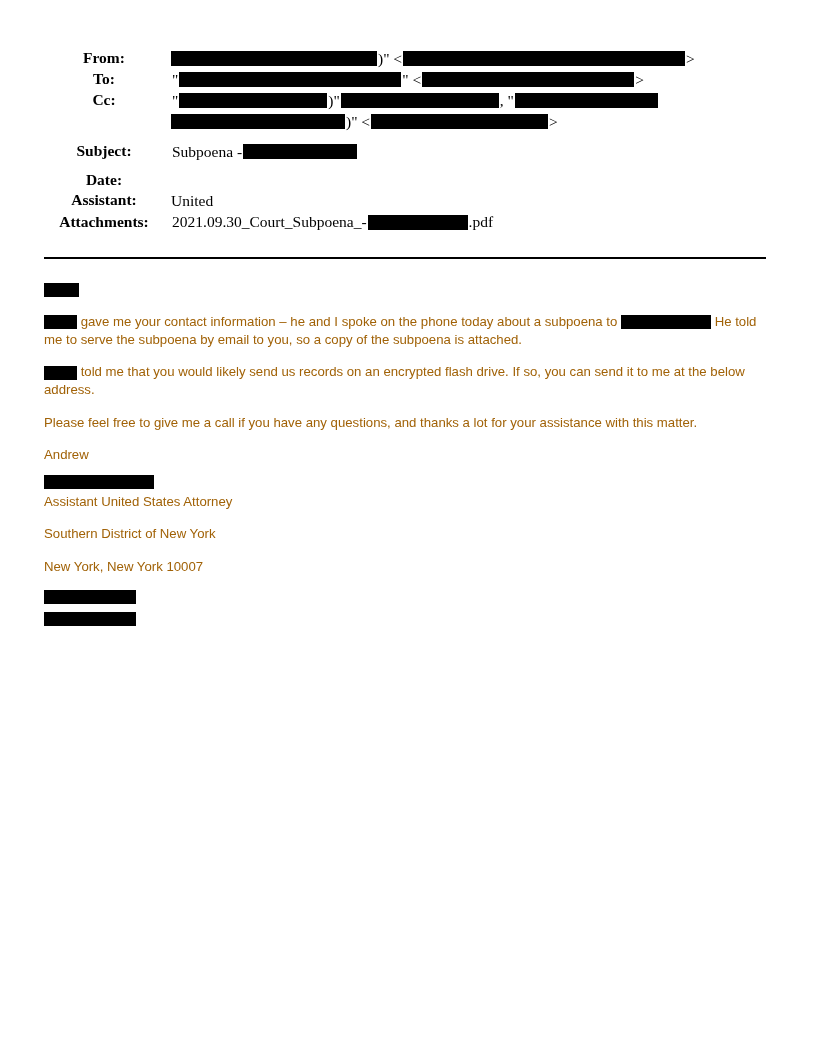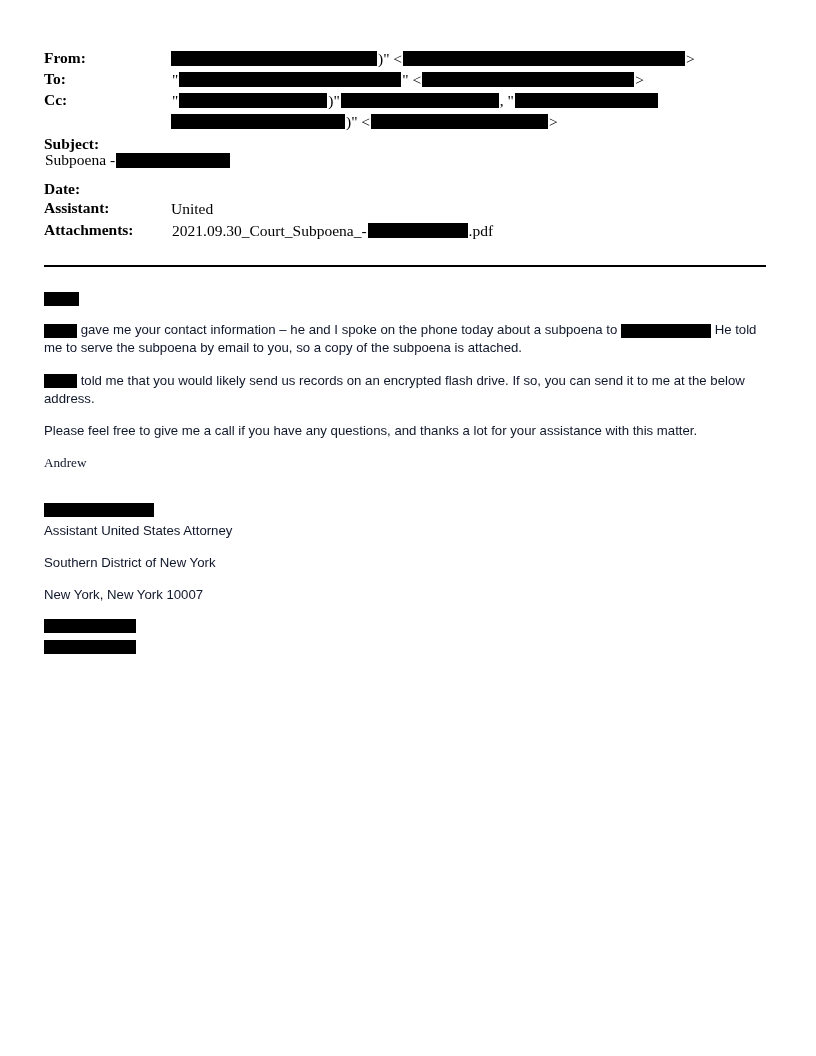--- a/index.html
+++ b/index.html
@@ -31,21 +31,21 @@
     line-height: 1.0;
   }
   .hdr-row {
     display: flex;
     align-items: flex-start;
     margin-bottom: 4px;
   }
   .hdr-label {
     width: 120px;
     min-width: 120px;
-    text-align: left;
+    text-align: center;
     font-weight: bold;
     padding-right: 7px;
     white-space: nowrap;
     font-size: 15.5px;
   }
   .hdr-value {
     flex: 1;
     display: flex;
     align-items: center;
     flex-wrap: wrap;
@@ -72,21 +72,21 @@
     border: none;
     border-top: 2.5px solid #000;
     width: 722px;
   }
 
   
   .body {
     font-family: "Liberation Sans", sans-serif;
     font-size: 13.2px;
     line-height: 1.38;
-    color: #0f172a;
+    color: #a16207;
     padding-top: 22px;
     width: 722px;
   }
   .body p {
     margin: 0 0 14px 0;
   }
   .sig-line { margin: 0; line-height: 1.38; }
   .blk-para { margin-bottom: 14px; }
 </style>
 </head>
@@ -132,21 +132,21 @@
     <div class="hdr-row">
       <div class="hdr-label"></div>
       <div class="hdr-value">
         <span class="redact" style="width:174px;"></span>
         <span class="sep">)" &lt;</span>
         <span class="redact" style="width:177px;"></span>
         <span class="sep">&gt;</span>
       </div>
     </div>
 
-    <div class="hdr-row" style="margin-top:6px;flex-direction:column;">
+    <div class="hdr-row" style="margin-top:13px;">
       <div class="hdr-label">Subject:</div>
       <div class="hdr-value">
         <span class="sep">Subpoena -</span>
         <span class="redact" style="width:114px;"></span>
       </div>
     </div>
 
     <div class="hdr-row" style="margin-top:12px;">
       <div class="hdr-label">Date:</div>
     </div>
@@ -178,21 +178,21 @@
     <p>
       <span class="redact" style="width:33px;height:14px;"></span><span> gave me your contact information – he and I spoke on the phone today about a subpoena to </span><span class="redact" style="width:90px;height:14px;"></span><span> He told me to serve the subpoena by email to you, so a copy of the subpoena is attached.</span>
     </p>
 
     <p>
       <span class="redact" style="width:33px;height:14px;"></span><span> told me that you would likely send us records on an encrypted flash drive.  If so, you can send it to me at the below address.</span>
     </p>
 
     <p>Please feel free to give me a call if you have any questions, and thanks a lot for your assistance with this matter.</p>
 
-    <p style="margin-bottom:28px;font-family:Liberation Serif, serif;">Andrew</p>
+    <p style="margin-bottom:8px;">Andrew</p>
 
     <p class="sig-line" style="margin-bottom:3px;">
       <span class="redact" style="width:110px;height:14px;"></span>
     </p>
     <p class="sig-line">Assistant United States Attorney</p>
     <p class="sig-line">Southern District of New York</p>
     <p class="sig-line" style="margin-bottom:12px;">New York, New York 10007</p>
 
     <p class="sig-line" style="margin-bottom:3px;">
       <span class="redact" style="width:92px;height:14px;"></span>

